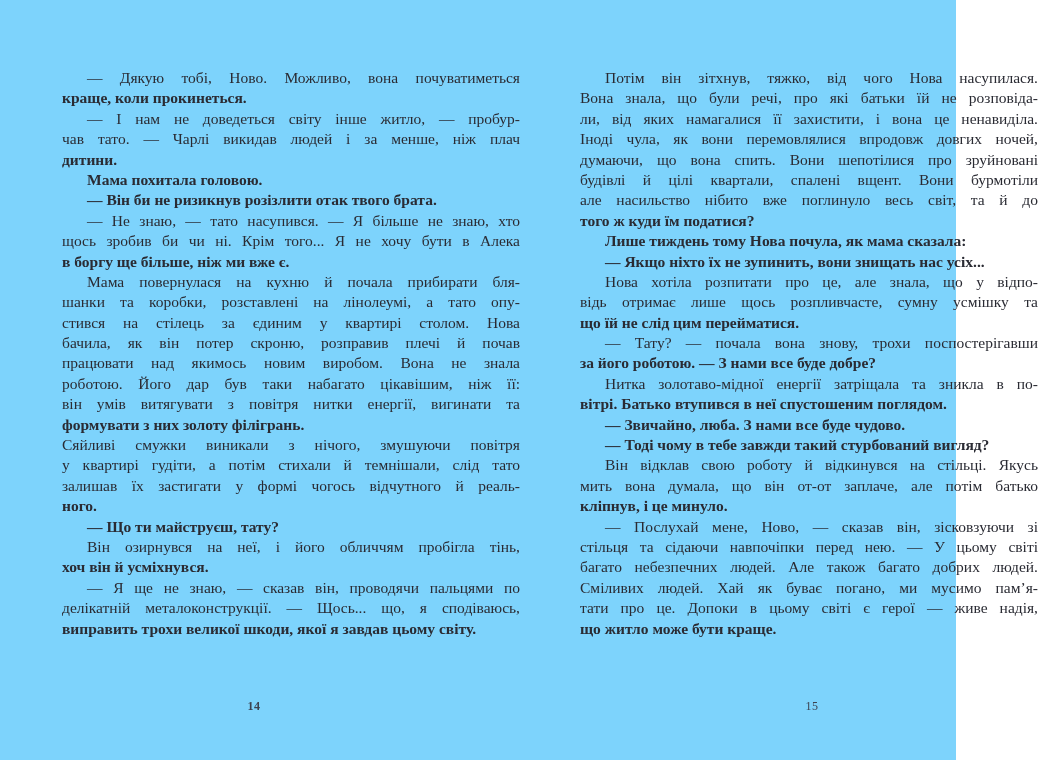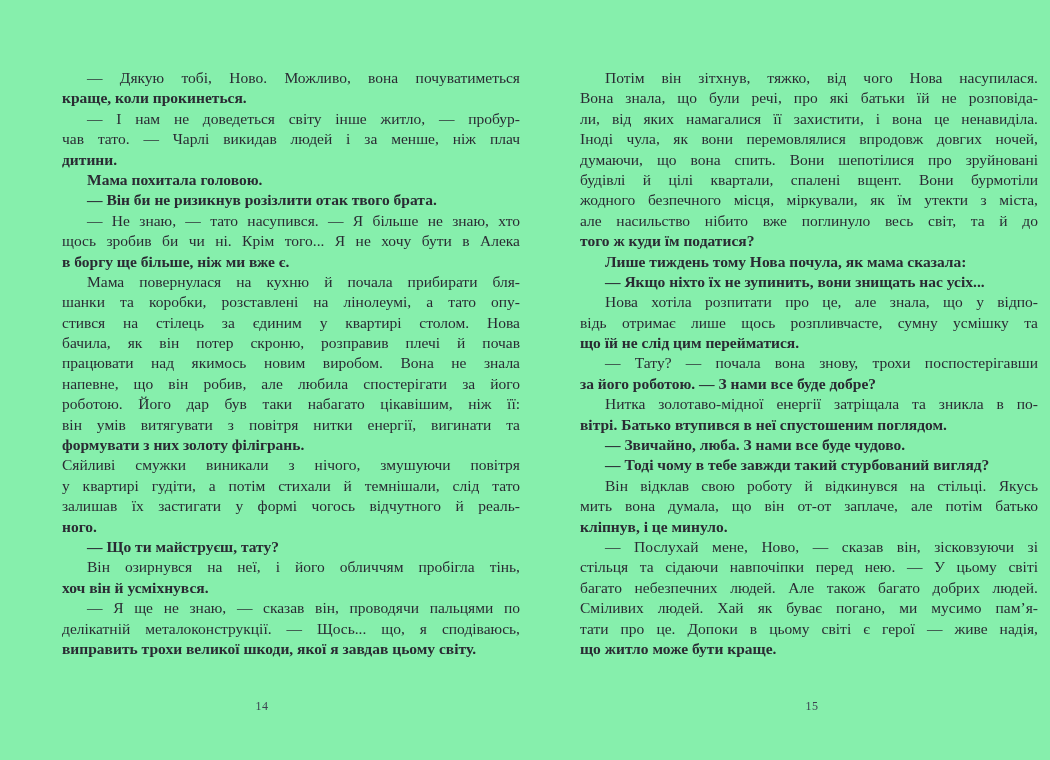--- a/index.html
+++ b/index.html
@@ -8,23 +8,23 @@
     background: #ffffff;
   }
   body {
     width: 1050px;
     height: 760px;
     font-family: "Liberation Serif", "DejaVu Serif", serif;
     overflow: hidden;
   }
   .spread {
     position: relative;
-    width: 1050px;
+    width: 956px;
     height: 760px;
-    background: #86efac;
+    background: #7dd3fc;
   }
   .page {
     position: absolute;
     top: 68px;
     width: 458px;
   }
   .page.left  { left: 62px; }
   .page.right { left: 580px; }
   .line {
     height: 20.4px;
@@ -39,21 +39,21 @@
   .line.indent { text-indent: 25px; }
   .page-number {
     position: absolute;
     top: 699px;
     width: 60px;
     text-align: center;
     font-size: 12px;
     letter-spacing: 0.5px;
     color: #3c4250;
   }
-  .page-number.pn-left  { left: 232px; }
+  .page-number.pn-left  { left: 224px; font-weight: bold; }
   .page-number.pn-right { left: 782px; }
 </style>
 </head>
 <body>
 
 <div class="spread">
   <div class="page left" id="page-left">
       <div class="line indent">— Дякую тобі, Ново. Можливо, вона почуватиметься</div>
       <div class="line end">краще, коли прокинеться.</div>
       <div class="line indent">— І нам не доведеться світу інше житло, — пробур-</div>
@@ -62,21 +62,20 @@
       <div class="line indent end">Мама похитала головою.</div>
       <div class="line indent end">— Він би не ризикнув розізлити отак твого брата.</div>
       <div class="line indent">— Не знаю, — тато насупився. — Я більше не знаю, хто</div>
       <div class="line">щось зробив би чи ні. Крім того... Я не хочу бути в Алека</div>
       <div class="line end">в боргу ще більше, ніж ми вже є.</div>
       <div class="line indent">Мама повернулася на кухню й почала прибирати бля-</div>
       <div class="line">шанки та коробки, розставлені на лінолеумі, а тато опу-</div>
       <div class="line">стився на стілець за єдиним у квартирі столом. Нова</div>
       <div class="line">бачила, як він потер скроню, розправив плечі й почав</div>
       <div class="line">працювати над якимось новим виробом. Вона не знала</div>
-      <div class="line">напевне, що він робив, але любила спостерігати за його</div>
       <div class="line">роботою. Його дар був таки набагато цікавішим, ніж її:</div>
       <div class="line">він умів витягувати з повітря нитки енергії, вигинати та</div>
       <div class="line end">формувати з них золоту філігрань.</div>
       <div class="line">Сяйливі смужки виникали з нічого, змушуючи повітря</div>
       <div class="line">у квартирі гудіти, а потім стихали й темнішали, слід тато</div>
       <div class="line">залишав їх застигати у формі чогось відчутного й реаль-</div>
       <div class="line end">ного.</div>
       <div class="line indent end">— Що ти майструєш, тату?</div>
       <div class="line indent">Він озирнувся на неї, і його обличчям пробігла тінь,</div>
       <div class="line end">хоч він й усміхнувся.</div>
@@ -84,21 +83,20 @@
       <div class="line">делікатній металоконструкції. — Щось... що, я сподіваюсь,</div>
       <div class="line end">виправить трохи великої шкоди, якої я завдав цьому світу.</div>
     </div>
   <div class="page right" id="page-right">
       <div class="line indent">Потім він зітхнув, тяжко, від чого Нова насупилася.</div>
       <div class="line">Вона знала, що були речі, про які батьки їй не розповіда-</div>
       <div class="line">ли, від яких намагалися її захистити, і вона це ненавиділа.</div>
       <div class="line">Іноді чула, як вони перемовлялися впродовж довгих ночей,</div>
       <div class="line">думаючи, що вона спить. Вони шепотілися про зруйновані</div>
       <div class="line">будівлі й цілі квартали, спалені вщент. Вони бурмотіли</div>
-      <div class="line">жодного безпечного місця, міркували, як їм утекти з міста,</div>
       <div class="line">але насильство нібито вже поглинуло весь світ, та й до</div>
       <div class="line end">того ж куди їм податися?</div>
       <div class="line indent end">Лише тиждень тому Нова почула, як мама сказала:</div>
       <div class="line indent end">— Якщо ніхто їх не зупинить, вони знищать нас усіх...</div>
       <div class="line indent">Нова хотіла розпитати про це, але знала, що у відпо-</div>
       <div class="line">відь отримає лише щось розпливчасте, сумну усмішку та</div>
       <div class="line end">що їй не слід цим перейматися.</div>
       <div class="line indent">— Тату? — почала вона знову, трохи поспостерігавши</div>
       <div class="line end">за його роботою. — З нами все буде добре?</div>
       <div class="line indent">Нитка золотаво-мідної енергії затріщала та зникла в по-</div>

